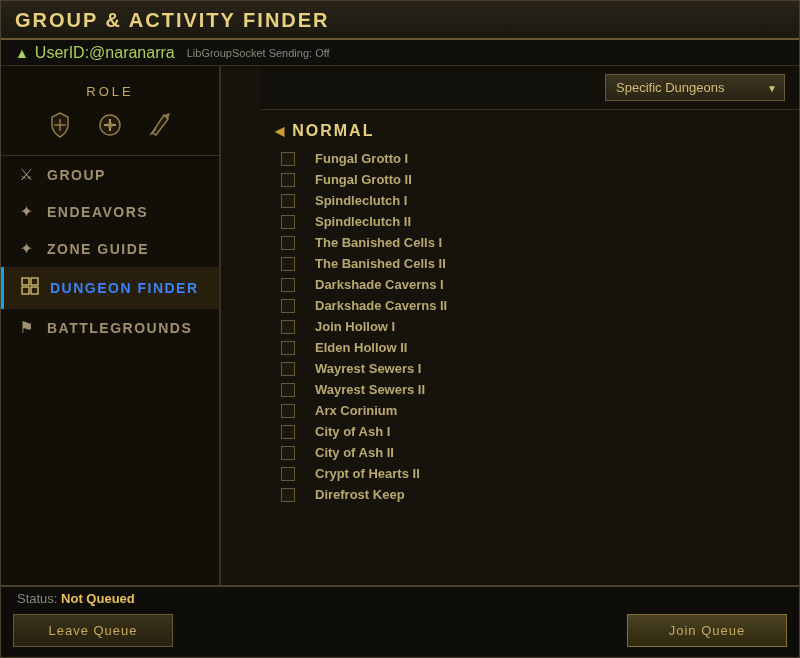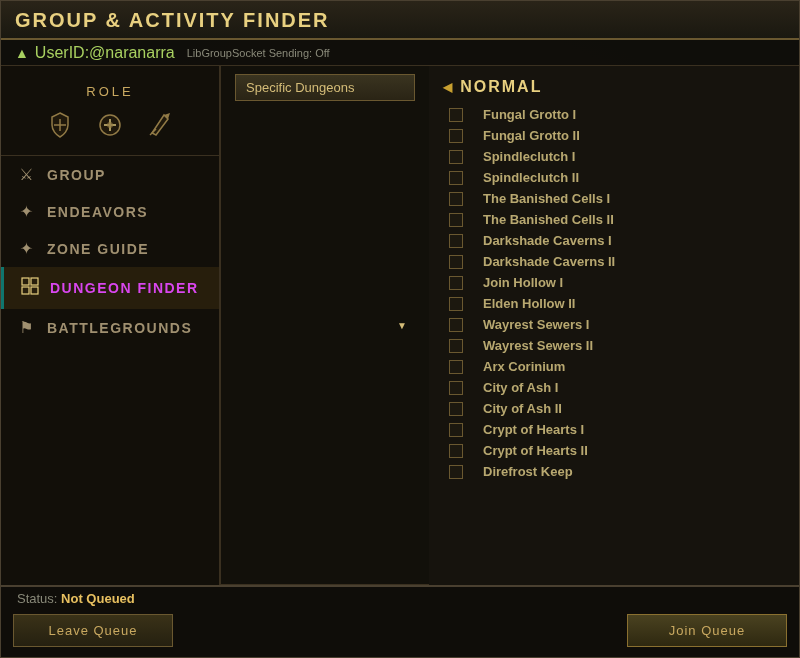--- a/index.html
+++ b/index.html
@@ -140,43 +140,44 @@
       cursor: pointer;
       color: #a09070;
       font-size: 14px;
       letter-spacing: 1px;
       font-weight: 500;
       transition: background 0.1s;
     }
 
     .nav-item.active {
       background: rgba(80,60,20,0.35);
-      color: #d946ef;
-      border-left: 3px solid #0f766e;
+      color: #3b82f6;
+      border-left: 3px solid #0ea5e9;
     }
 
     .nav-icon {
       width: 20px;
       text-align: center;
       font-size: 16px;
       flex-shrink: 0;
     }
 
     .nav-label {
       font-weight: bold;
       letter-spacing: 1.5px;
     }
 
     
     .content-area {
       flex: 1;
       display: flex;
-      flex-direction: row;
+      flex-direction: column;
       background: rgba(22,20,14,0.95);
       position: relative;
+      padding-left: 40px;
     }
 
     
     .dropdown-bar {
       padding: 8px 14px;
       display: flex;
       justify-content: flex-end;
       background: rgba(18,16,10,0.8);
       border-bottom: 1px solid #3a3020;
     }
@@ -490,24 +491,20 @@
           <div class="dungeon-item">
             <div class="dungeon-checkbox"></div>
             <span class="dungeon-name">City of Ash I</span>
           </div>
           <div class="dungeon-item">
             <div class="dungeon-checkbox"></div>
             <span class="dungeon-name">City of Ash II</span>
           </div>
           <div class="dungeon-item">
             <div class="dungeon-checkbox"></div>
-            <span class="dungeon-name">Crypt of Hearts I</span>
-          </div>
-          <div class="dungeon-item">
-            <div class="dungeon-checkbox"></div>
             <span class="dungeon-name">Crypt of Hearts II</span>
           </div>
           <div class="dungeon-item">
             <div class="dungeon-checkbox"></div>
             <span class="dungeon-name">Direfrost Keep</span>
           </div>
 
         </div>
       </div>
 

